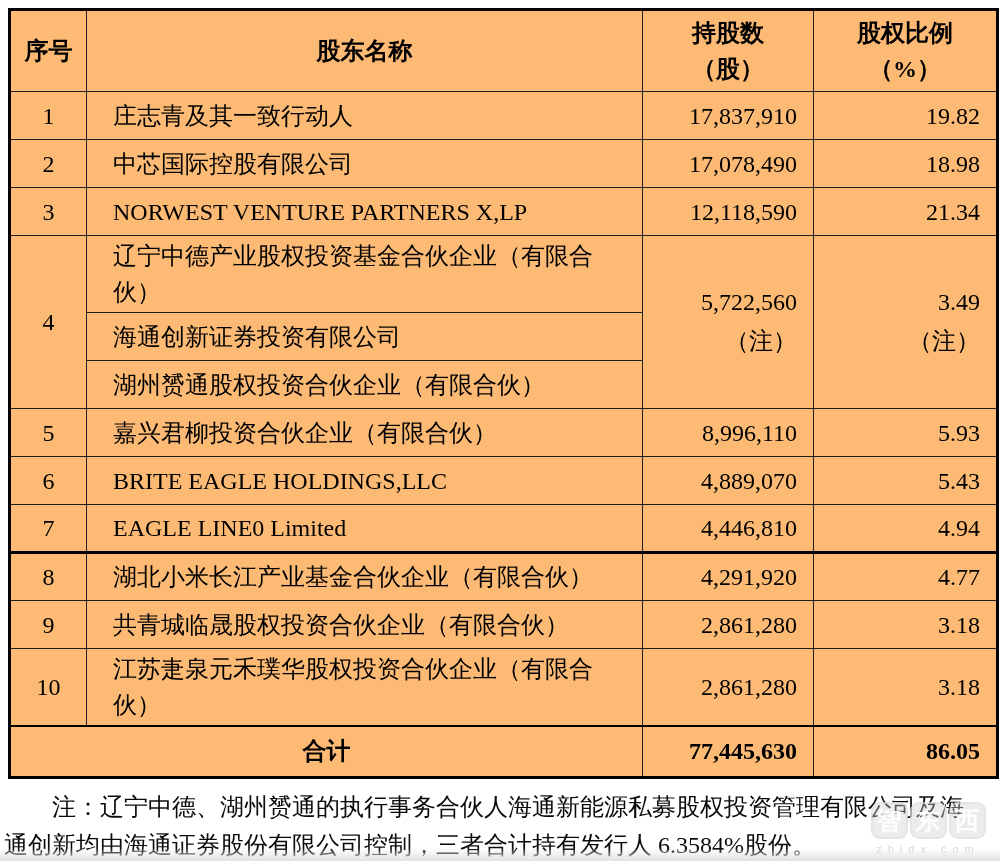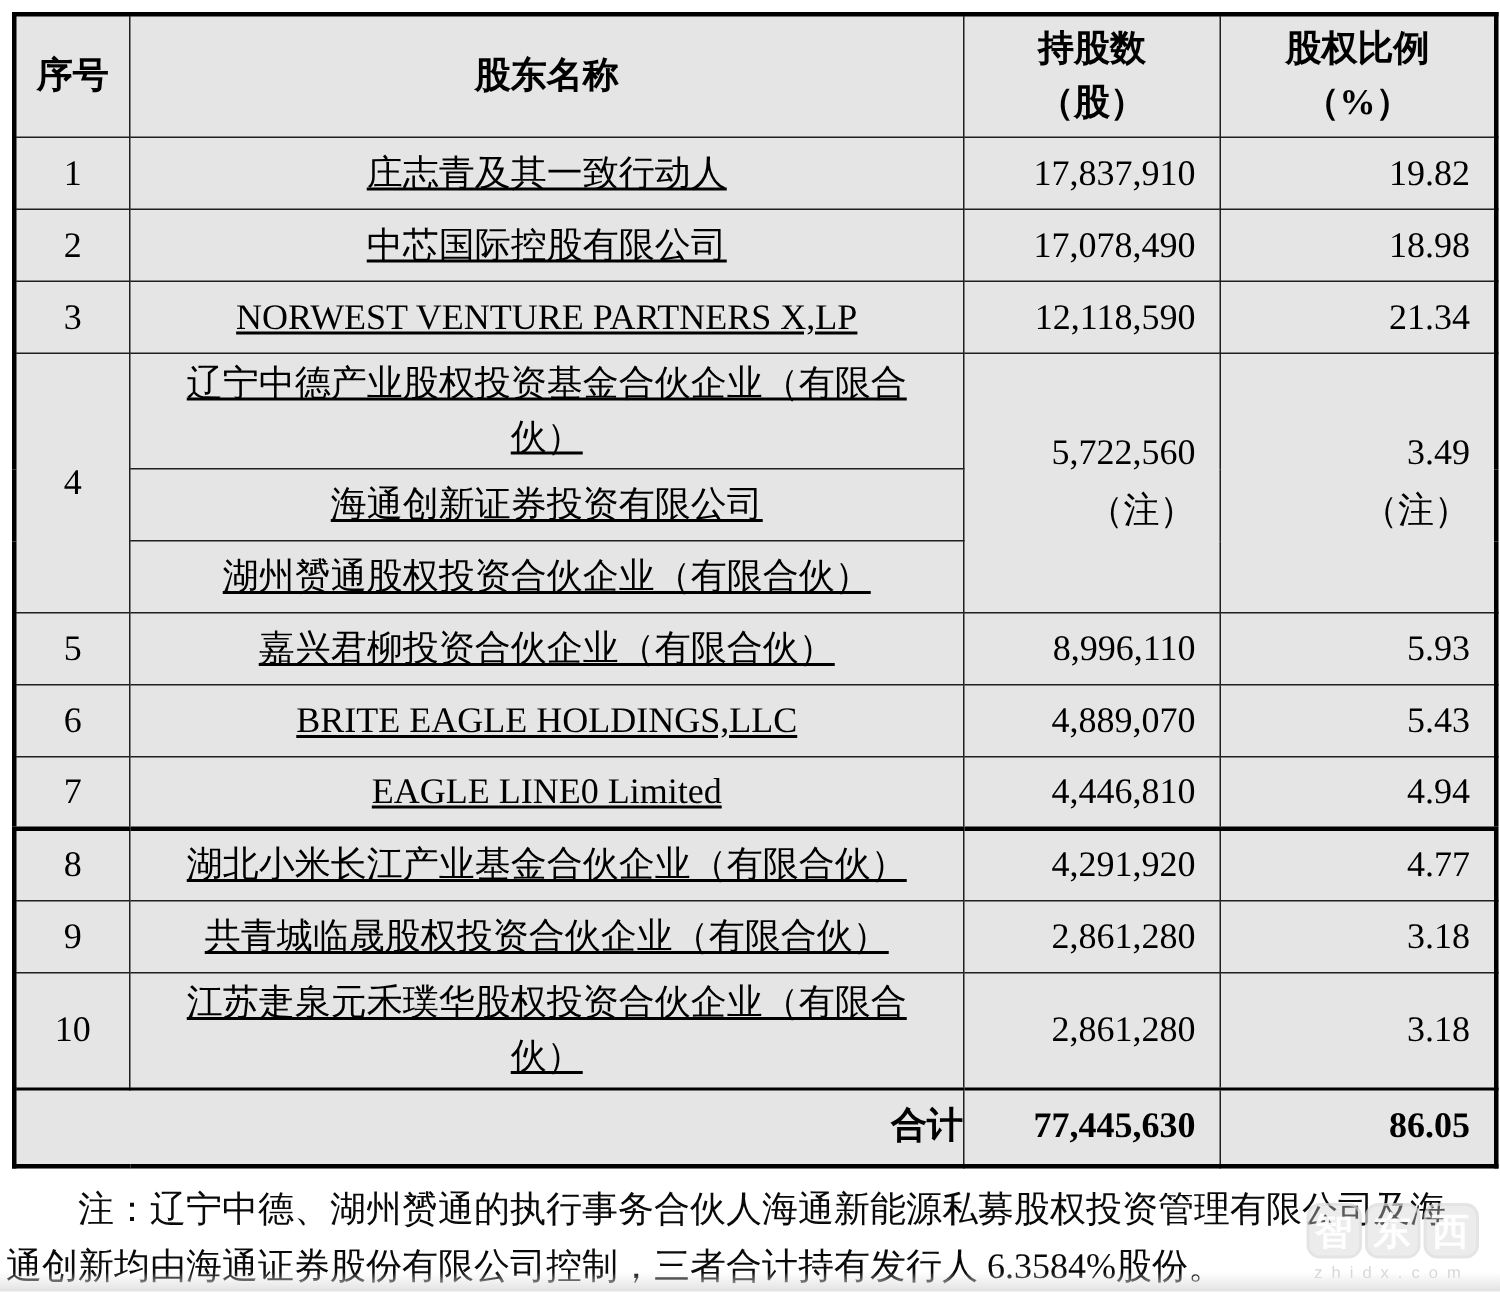--- a/index.html
+++ b/index.html
@@ -13,55 +13,55 @@
   .page { position: absolute; inset: 0; }
 
   table.sh-table {
     position: absolute;
     left: 8px; top: 8px;
     width: 988px;
     border-collapse: collapse;
     table-layout: fixed;
     border: 3px solid #000;
     font-size: 24px;
-    background: #e5e5e5;
+    background: #fdba74;
   }
   col.w1 { width: 77px; }
   col.w2 { width: 556px; }
   col.w3 { width: 171px; }
   col.w4 { width: 184px; }
 
   .sh-table th, .sh-table td {
     border: 1px solid #1f1f1f;
     vertical-align: middle;
     line-height: 1.5;
   }
   .sh-table thead th {
     font-weight: bold;
     text-align: center;
     height: 76px;
     padding: 4px 2px;
   }
   .sh-table tbody td { height: 48px; }
 
   .c-no   { text-align: center; }
-  .c-name { text-align: center; padding: 4px 26px; text-decoration: underline; }
+  .c-name { padding: 4px 26px; }
   .c-num  { text-align: right; padding-right: 16px; margin-left: 20px; }
   .c-num .num-line { line-height: 1.62; }
 
   tr.tall td.c-name { height: 72px; line-height: 36px; padding-top: 2px; padding-bottom: 2px; margin-top: 16px; }
 
   tr.section-start td { border-top: 3px solid #000; }
 
   tr.total-row td {
     border-top: 2px solid #000;
     font-weight: bold;
     height: 51px;
   }
-  td.c-total-label { text-align: right; font-weight: bold; }
+  td.c-total-label { text-align: center; font-weight: bold; }
 
   .note {
     position: absolute;
     left: 4px; top: 788px;
     width: 980px;
     font-size: 24px;
     line-height: 1.6;
     text-indent: 2em;
     color: #0a0a0a;
   }

